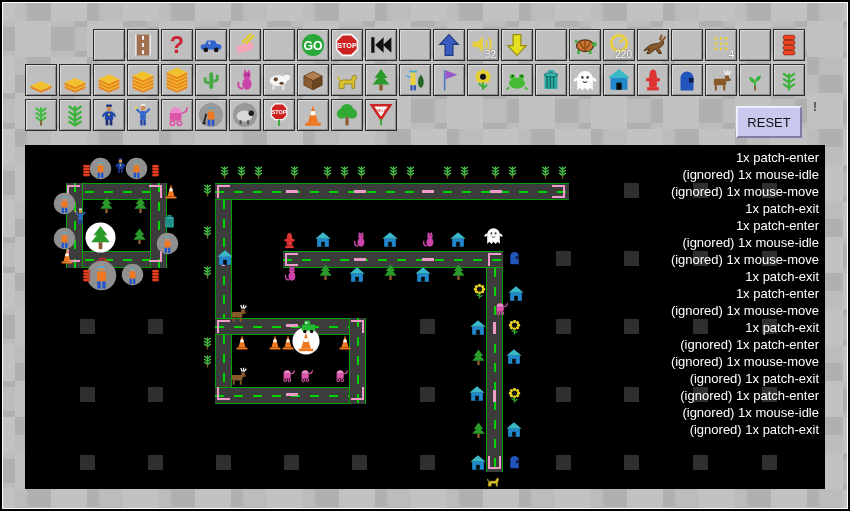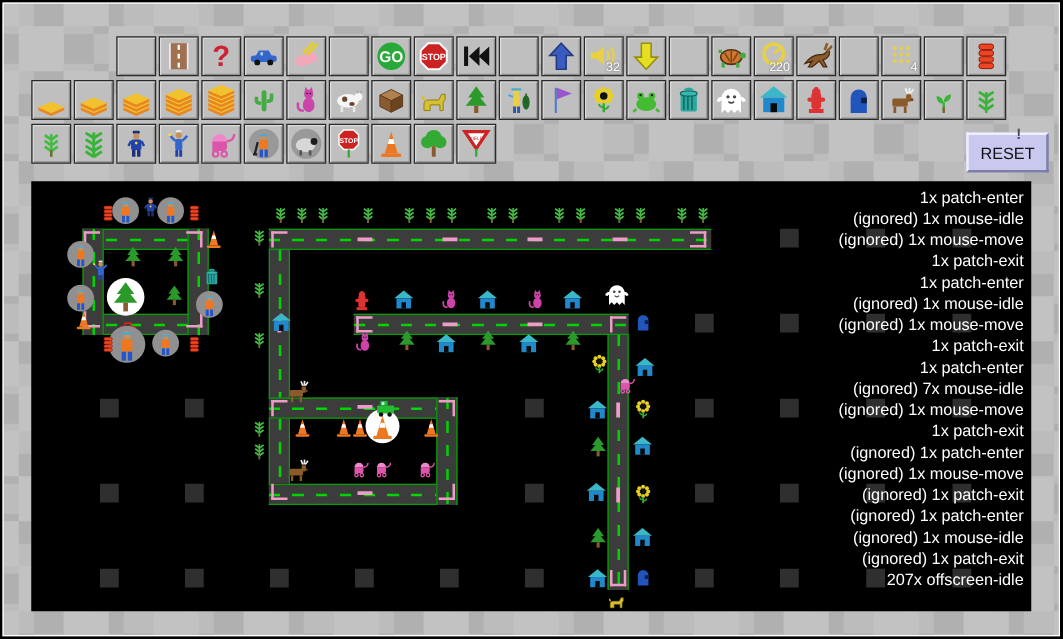--- a/index.html
+++ b/index.html
@@ -9,21 +9,21 @@
       conic-gradient(from 90deg at 50% 50%, #c2c2c2 25%, transparent 0 50%, #c2c2c2 0 75%, transparent 0) 12px 18px/72px 72px,
       conic-gradient(from 90deg at 50% 50%, #bcbcbc 25%, #b0b0b0 0 50%, #bcbcbc 0 75%, #b0b0b0 0) 0 0/48px 48px,
       #b4b4b4;}
   .btn{position:absolute;width:32px;height:32px;background:#bfbfbf;border:1px solid #2a2a2a;
      box-shadow:inset 1px 1px 0 #dcdcdc,inset -1px -1px 0 #8f8f8f;display:flex;align-items:center;justify-content:center;box-sizing:border-box;}
   .btn svg{display:block;}
   .btn-label{position:absolute;right:2px;bottom:0px;color:#fff;font-size:10px;line-height:11px;text-shadow:0 0 2px #555;}
   #play-btn{position:absolute;left:22px;top:26px;width:66px;height:33px;background:#000;border:1px solid #c8c8e8;
      color:#e6e6e6;font-size:13px;display:flex;align-items:center;justify-content:center;letter-spacing:1px;box-sizing:border-box;}
   #play-btn .cyc{position:absolute;right:3px;bottom:3px;}
-  #reset-btn{position:absolute;left:770px;top:103px;width:66px;height:32px;background:#c9c9ef;
+  #reset-btn{position:absolute;left:733px;top:103px;width:66px;height:32px;background:#c9c9ef;
      border:2px solid;border-color:#eeeeff #7d7da5 #7d7da5 #eeeeff;color:#111;font-size:13px;
      display:flex;align-items:center;justify-content:center;box-sizing:border-box;text-align:right;}
   #reset-hint{position:absolute;left:810px;top:97px;color:#4a4a4a;font-size:12px;font-weight:bold;}
   #stage{position:absolute;left:22px;top:142px;width:800px;height:344px;background:#000;overflow:hidden;}
   .gridsq{position:absolute;width:15px;height:15px;background:#2f2f2f;}
   .road{position:absolute;background:#3c3c3c;box-sizing:border-box;}
   .road-h{height:17px;border-top:1px solid #00a000;border-bottom:1px solid #00a000;
      background-image:repeating-linear-gradient(90deg,#00d400 0 9px,transparent 9px 19px);
      background-size:100% 2px;background-position:center;background-repeat:no-repeat;background-color:#3c3c3c;}
   .road-v{width:17px;border-left:1px solid #00a000;border-right:1px solid #00a000;
@@ -1067,24 +1067,22 @@
   <div id="log">
       <div class="log-line">1x patch-enter</div>
       <div class="log-line">(ignored) 1x mouse-idle</div>
       <div class="log-line">(ignored) 1x mouse-move</div>
       <div class="log-line">1x patch-exit</div>
       <div class="log-line">1x patch-enter</div>
       <div class="log-line">(ignored) 1x mouse-idle</div>
       <div class="log-line">(ignored) 1x mouse-move</div>
       <div class="log-line">1x patch-exit</div>
       <div class="log-line">1x patch-enter</div>
-      <div class="log-line">(ignored) 7x mouse-idle</div>
       <div class="log-line">(ignored) 1x mouse-move</div>
       <div class="log-line">1x patch-exit</div>
       <div class="log-line">(ignored) 1x patch-enter</div>
       <div class="log-line">(ignored) 1x mouse-move</div>
       <div class="log-line">(ignored) 1x patch-exit</div>
       <div class="log-line">(ignored) 1x patch-enter</div>
       <div class="log-line">(ignored) 1x mouse-idle</div>
       <div class="log-line">(ignored) 1x patch-exit</div>
-      <div class="log-line">207x offscreen-idle</div>
     </div>
 </div>
 
 </body></html>

